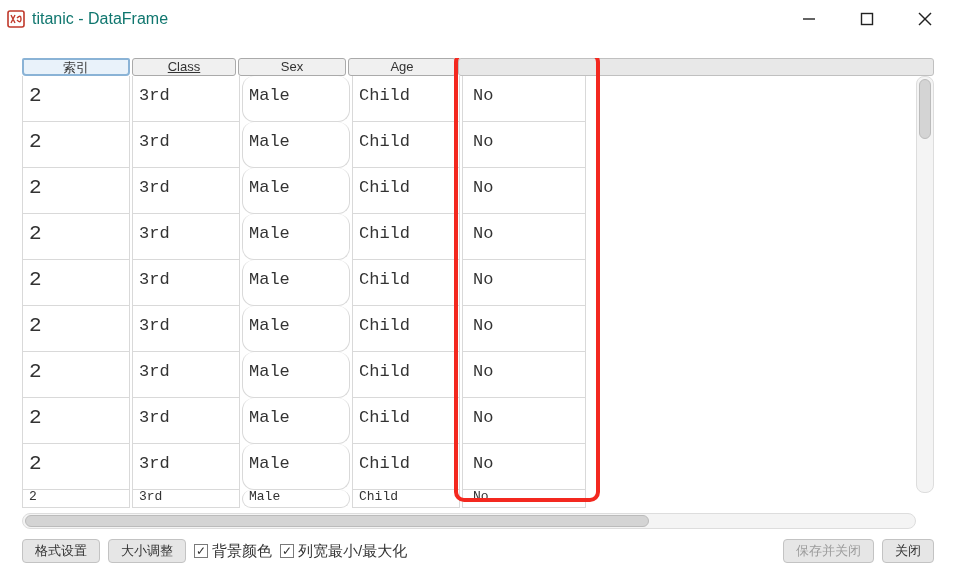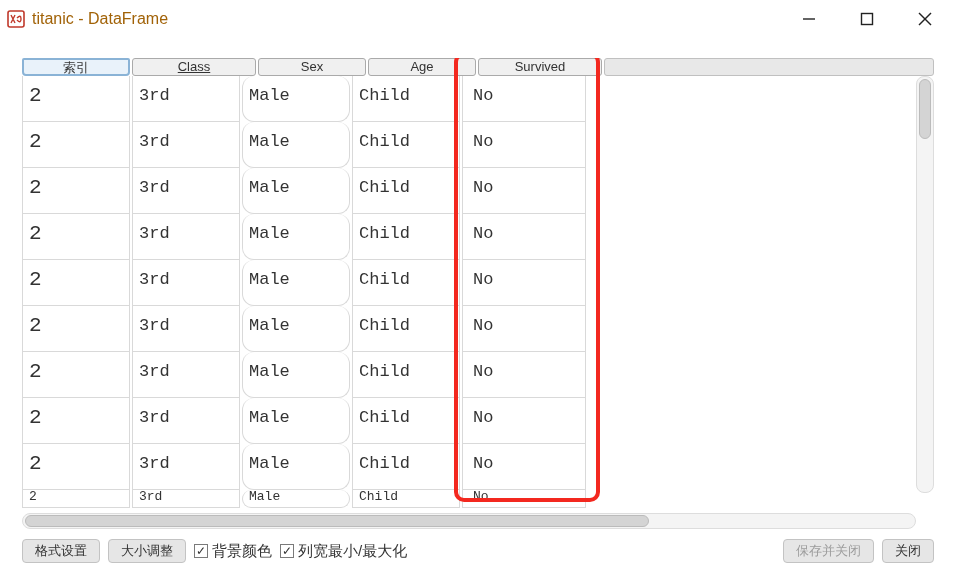--- a/index.html
+++ b/index.html
@@ -18,21 +18,21 @@
     padding: 0 2px 0 6px;
     border-bottom: 1px solid transparent;
   }
   .titlebar .app-icon {
     width: 20px; height: 20px;
     display: flex; align-items: center; justify-content: center;
     margin-right: 6px;
   }
   .titlebar .title-text {
     font-size: 16px;
-    color: #a16207;
+    color: #0f766e;
     flex: 0 0 auto;
   }
   .titlebar .spacer { flex: 1 1 auto; }
   .win-controls {
     display: flex;
     height: 100%;
   }
   .win-btn {
     width: 58px;
     display: flex;
@@ -74,21 +74,21 @@
   }
   .hdr-cell.index-hdr {
     width: 108px;
     border: 2px solid #8ab3d6;
     border-bottom: 2px solid #8ab3d6;
     border-radius: 2px 2px 4px 4px;
     background: #e9f2fa;
     margin-right: 2px;
   }
   .hdr-cell.col-hdr { border-radius: 3px; margin-right: 2px; }
-  .col-class { width: 124px; text-decoration: underline; }
+  .col-class { width: 104px; text-decoration: underline; }
   .col-sex   { width: 108px; }
   .col-age   { width: 108px; text-align: center; }
   .col-surv  { width: 124px; }
   .hdr-filler {
     flex: 1 1 auto;
     background: #e8e8e8;
     border: 1px solid #c0c0c0;
     border-radius: 3px;
   }
 
@@ -252,21 +252,20 @@
 
 <div class="content">
 
   <div class="table-wrap">
 
     <div class="hdr-row">
       <div class="hdr-cell index-hdr">索引</div>
       <div class="hdr-cell col-hdr col-class">Class</div>
       <div class="hdr-cell col-hdr col-sex">Sex</div>
       <div class="hdr-cell col-hdr col-age">Age</div>
-      <div class="hdr-cell col-hdr col-surv">Survived</div>
       <div class="hdr-filler"></div>
     </div>
 
     <div class="data-area">
       <div class="data-viewport">
         <div class="rows-col" id="rows-col">
 
         <div class="data-row">
               <div class="data-cell idx">2</div>
               <div class="data-cell c-class">3rd</div>

